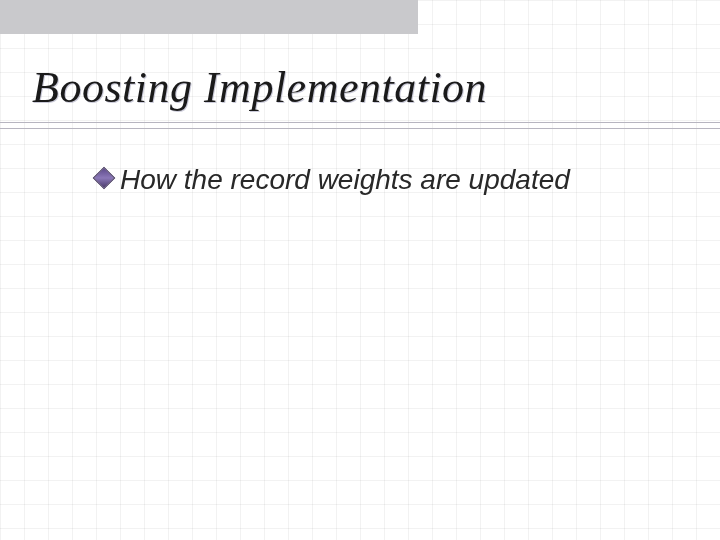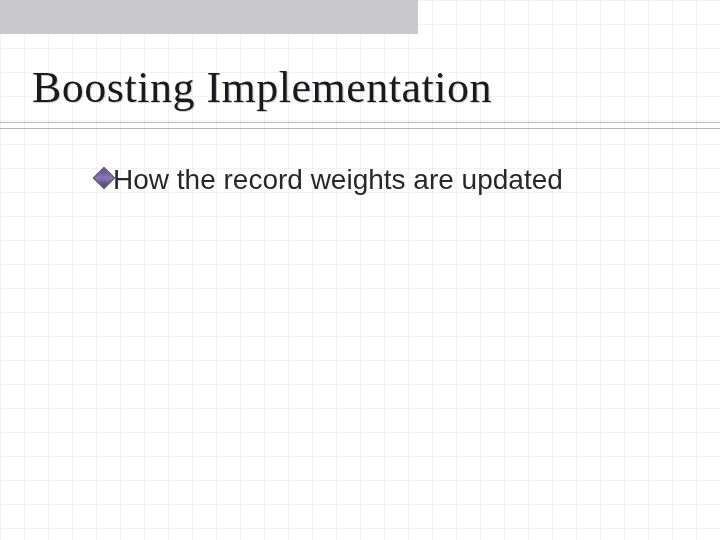--- a/index.html
+++ b/index.html
@@ -23,20 +23,21 @@
     width: 58%;
     height: 34px;
     background: #c9c9cc;
     z-index: 1;
   }
   .slide {
     position: absolute;
     inset: 0;
     z-index: 2;
     padding: 8px;
+    font-style: italic;
   }
   .title {
     position: absolute;
     top: 62px;
     left: 32px;
     font-family: Georgia, "Times New Roman", serif;
     font-size: 44px;
     font-weight: 400;
     color: #1a1a1a;
     text-shadow: 1px 1px 0 rgba(140,140,170,0.45);
@@ -60,21 +61,21 @@
   }
   .body-list {
     position: absolute;
     top: 162px;
     left: 96px;
     right: 72px;
   }
   .item {
     display: flex;
     align-items: flex-start;
-    gap: 1px;
+    gap: 8px;
     margin-bottom: 4px;
   }
   .bullet {
     flex: 0 0 auto;
     width: 16px;
     height: 16px;
     margin-top: 8px;
     transform: rotate(45deg);
     background: linear-gradient(135deg, #5d4a8a 0%, #8b78b8 50%, #4a3a6a 100%);
     border: 1px solid #3a2c55;

